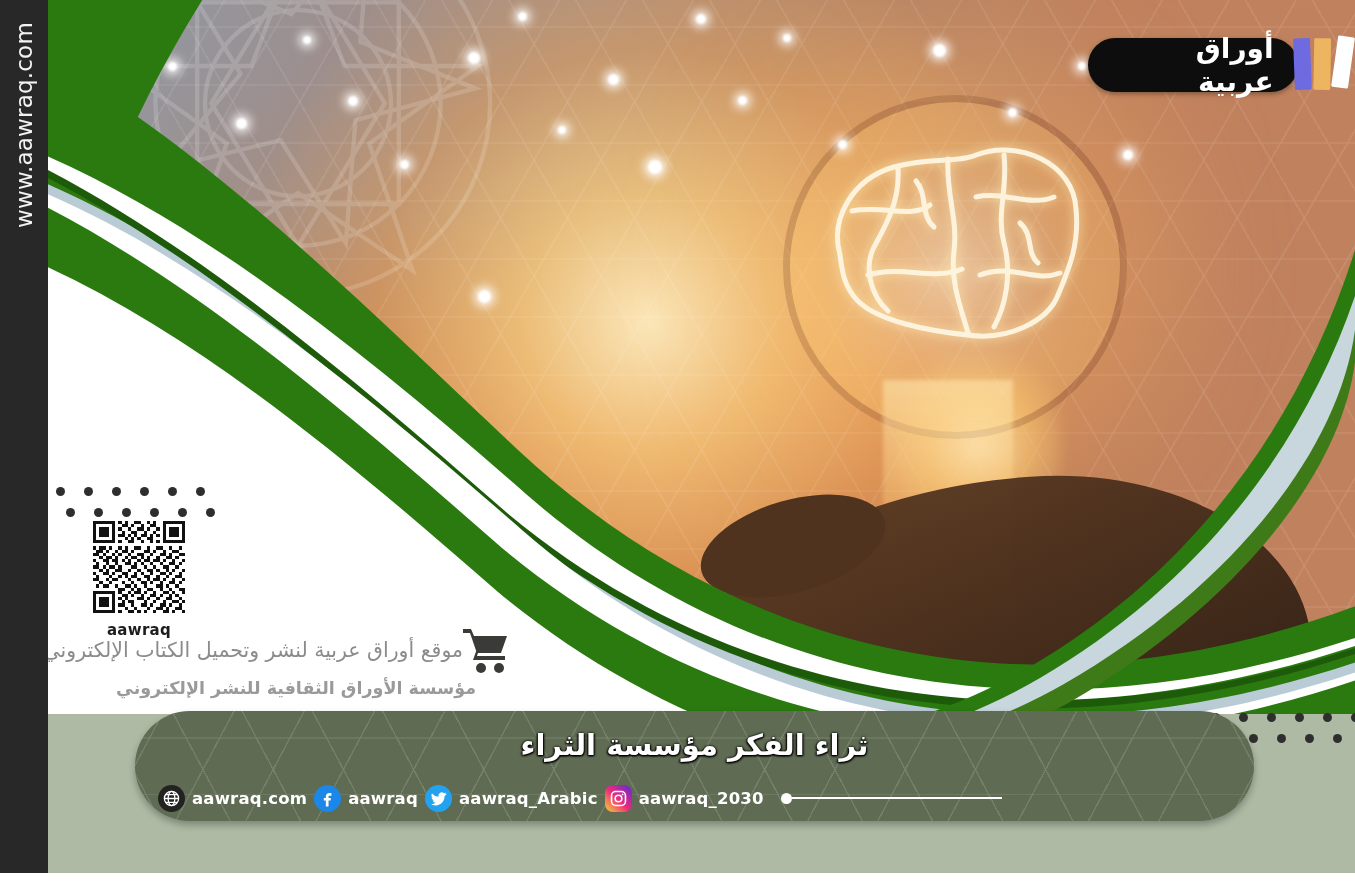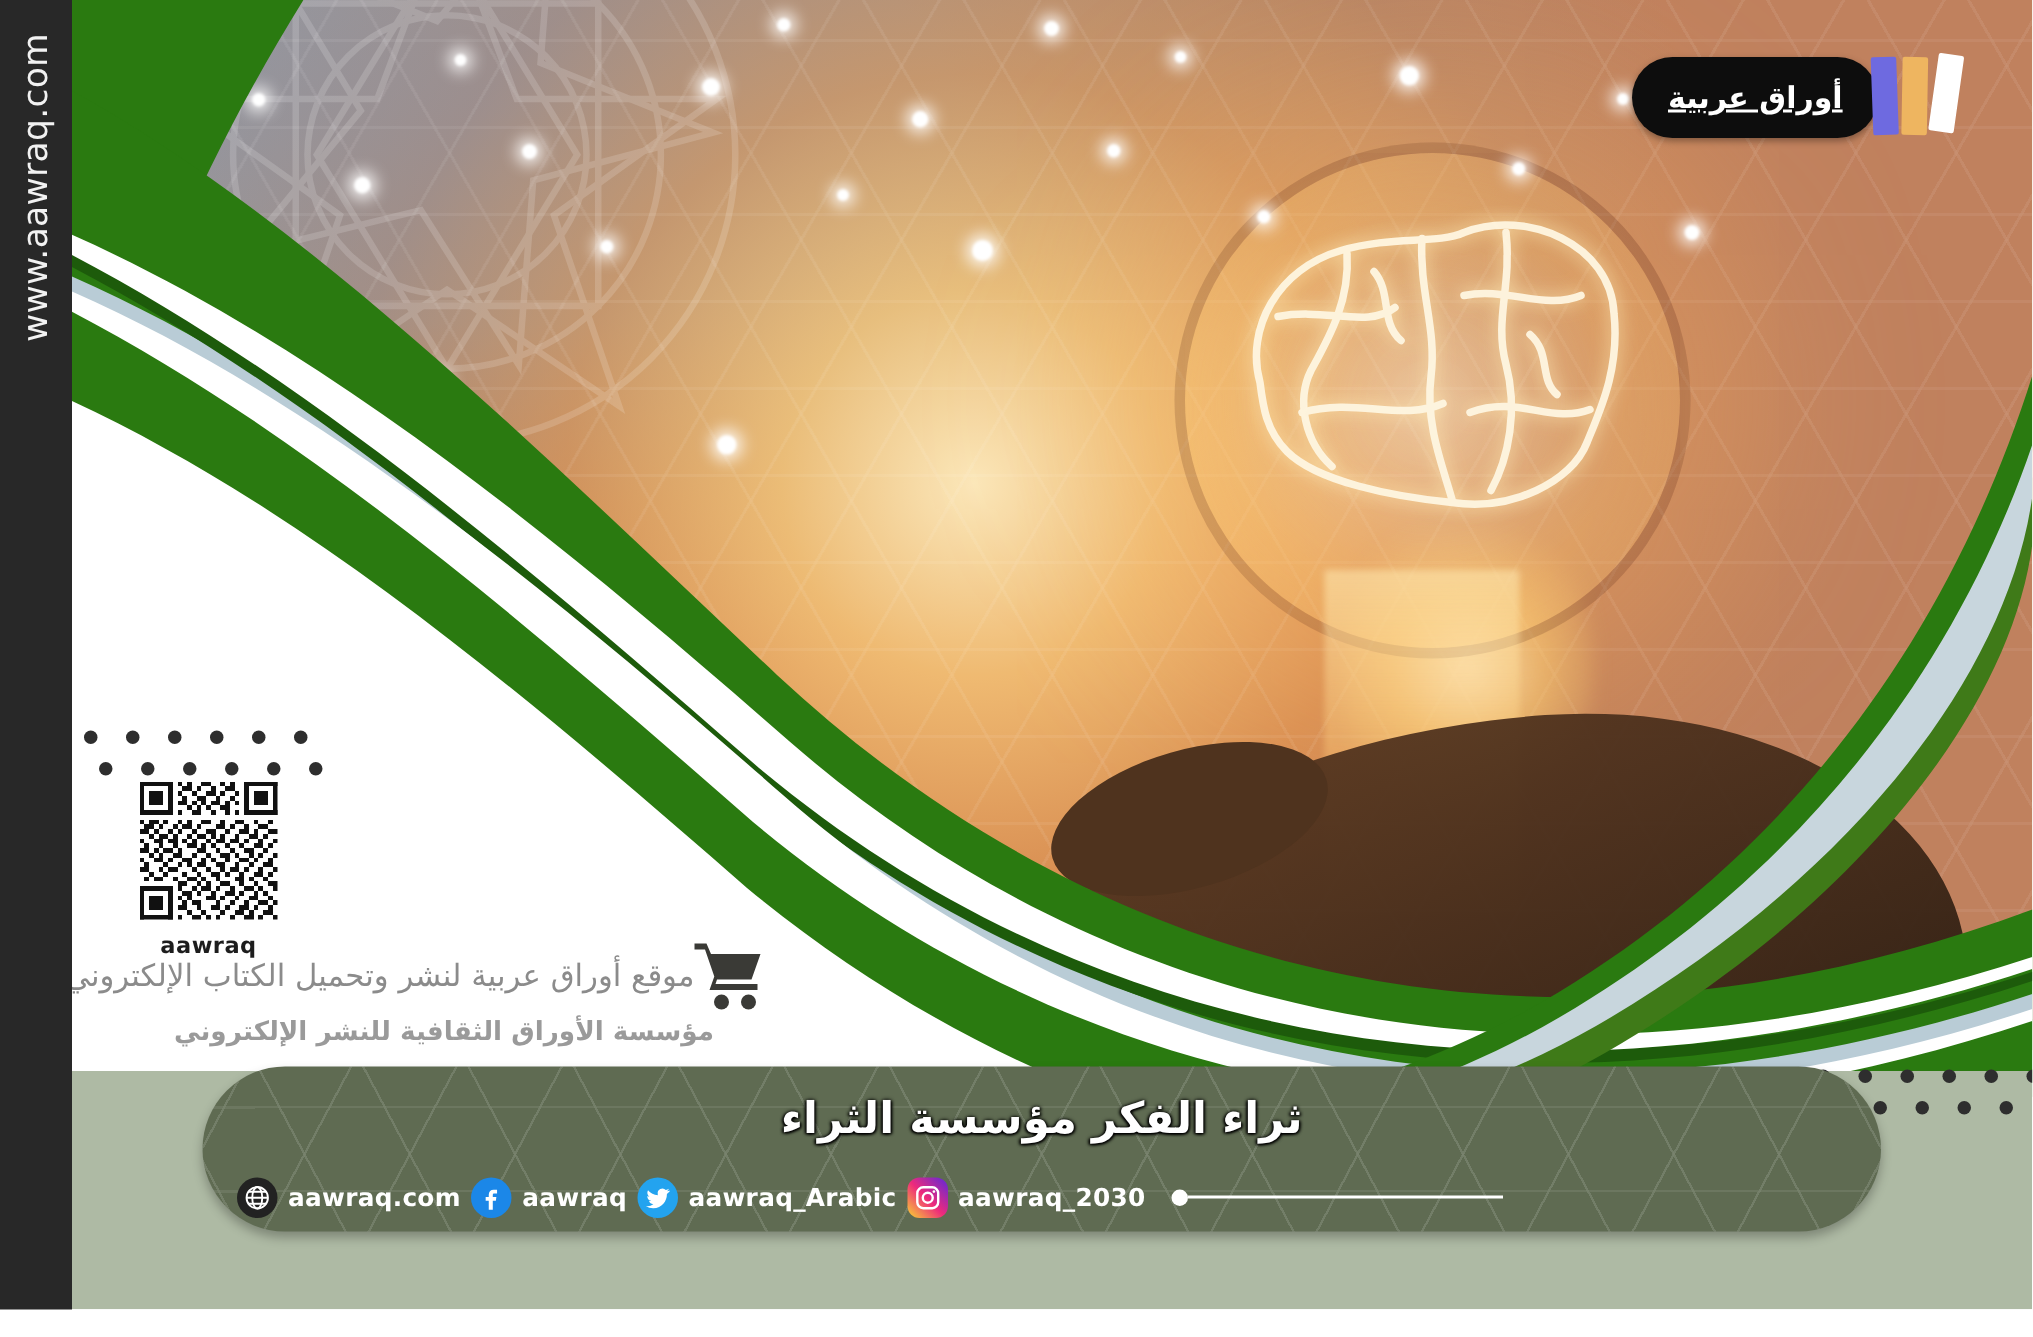--- a/index.html
+++ b/index.html
@@ -543,21 +543,21 @@
           <span class="line"></span>
         </div>
       </div>
     </div>
 
   </div>
 
   <div style="position:absolute;left:1088px;top:38px;height:54px;display:flex;align-items:center;z-index:60;">
     <div style="background:#0d0d0d;border-radius:27px;height:54px;display:flex;align-items:center;padding:0 24px;
                 box-shadow:0 2px 5px rgba(0,0,0,.35);">
-      <span style="color:#fff;font-size:20px;font-weight:bold;direction:rtl;letter-spacing:.5px;text-decoration:underline;">أوراق عربية</span>
+      <span style="color:#fff;font-size:28px;font-weight:bold;direction:rtl;letter-spacing:.5px;">أوراق عربية</span>
     </div>
     <svg width="64" height="62" viewBox="0 0 64 62" style="margin-left:-6px;">
       <g>
         <rect x="2" y="4" width="17" height="52" rx="1.5" fill="#6e6ae0" transform="rotate(-2 10 30)"></rect>
         <rect x="22" y="4" width="17" height="52" rx="1.5" fill="#eeb560" transform="rotate(1 30 30)"></rect>
         <rect x="43" y="2" width="17" height="52" rx="1.5" fill="#ffffff" transform="rotate(8 51 28)"></rect>
       </g>
     </svg>
   </div>
 

